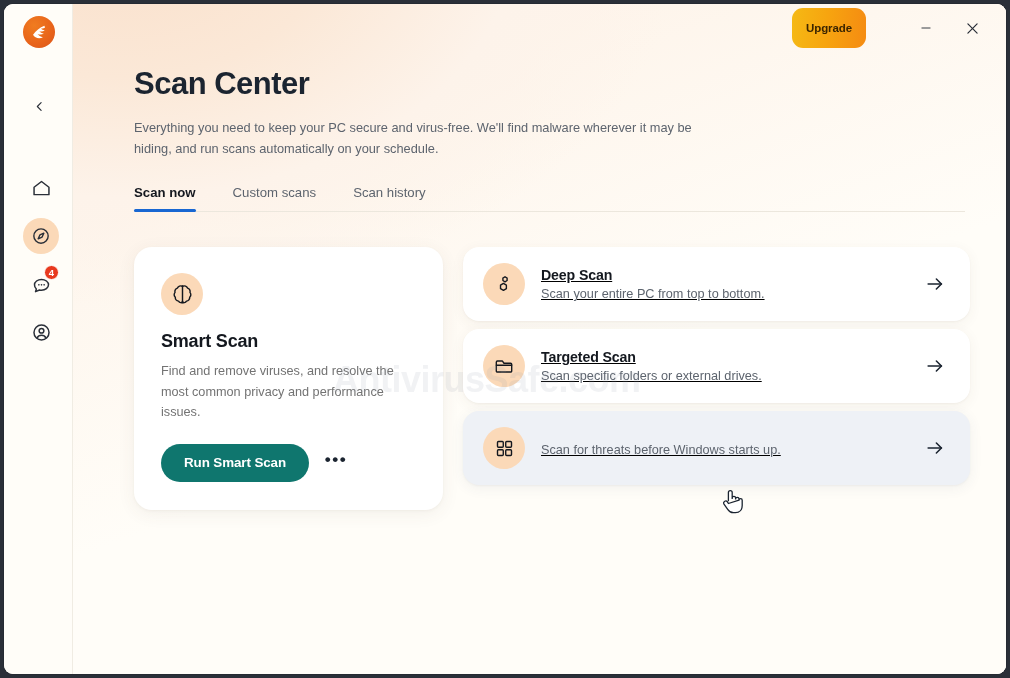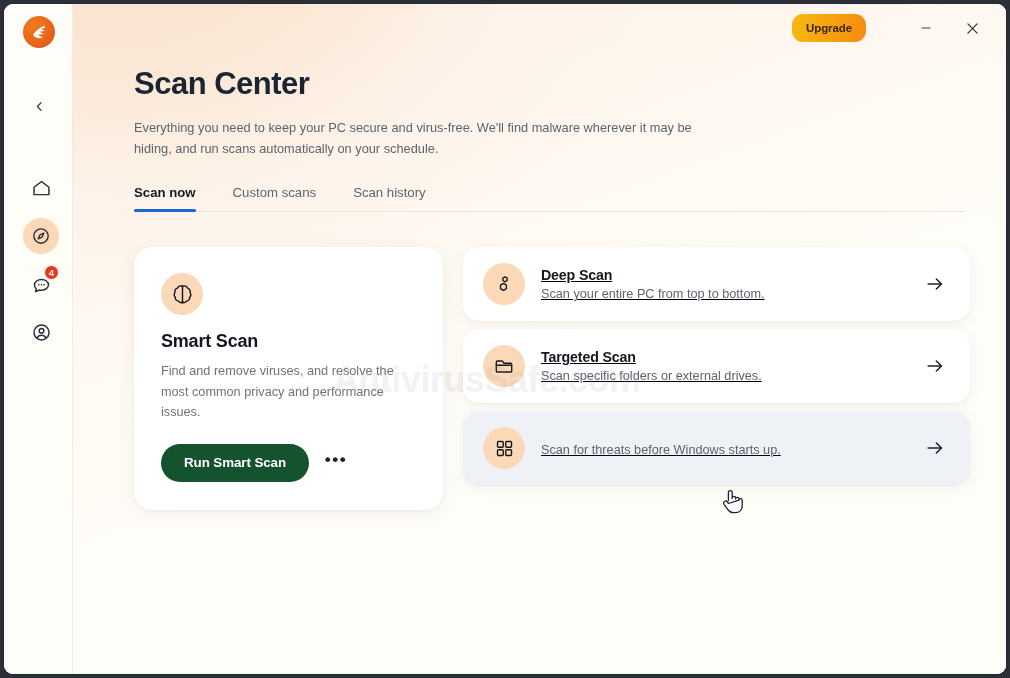--- a/index.html
+++ b/index.html
@@ -98,21 +98,21 @@
   
   #titlebar {
     position: absolute;
     left: 0; top: 0; right: 0; height: 48px;
     display: flex; align-items: center; justify-content: flex-end;
     padding-right: 12px;
     gap: 2px;
     z-index: 10;
   }
   #upgrade-btn {
-    height: 28px;
+    height: 40px;
     padding: 0 14px;
     border: none;
     border-radius: 11px;
     background: linear-gradient(95deg, #f5b914 0%, #f7a40f 48%, #f58b12 100%);
     color: #3b2500;
     font-family: "Liberation Sans", sans-serif;
     font-size: 11.5px;
     font-weight: 700;
     cursor: pointer;
     margin-right: 36px;
@@ -232,21 +232,21 @@
     display: flex;
     align-items: center;
     gap: 13px;
     margin-top: 22px;
   }
   #run-smart-scan-btn {
     height: 38px;
     padding: 0 23px;
     border: none;
     border-radius: 19px;
-    background: #14532d;
+    background: #0f766e;
     color: #fff;
     font-family: "Liberation Sans", sans-serif;
     font-size: 13.4px;
     font-weight: 700;
     cursor: pointer;
     letter-spacing: -0.1px;
   }
   #smart-scan-more {
     width: 28px; height: 28px;
     display: flex; align-items: center; justify-content: center;

